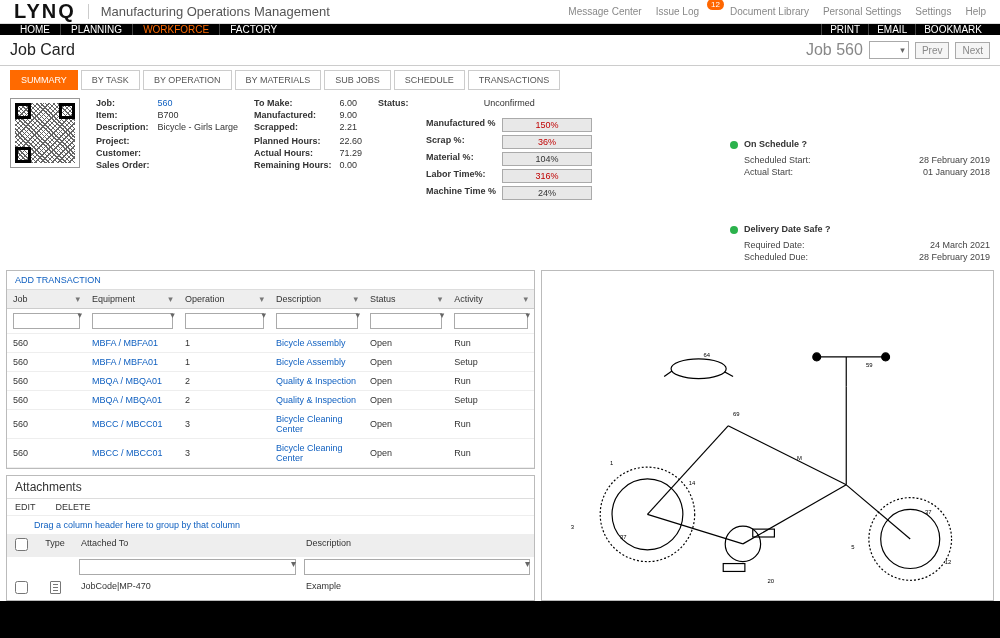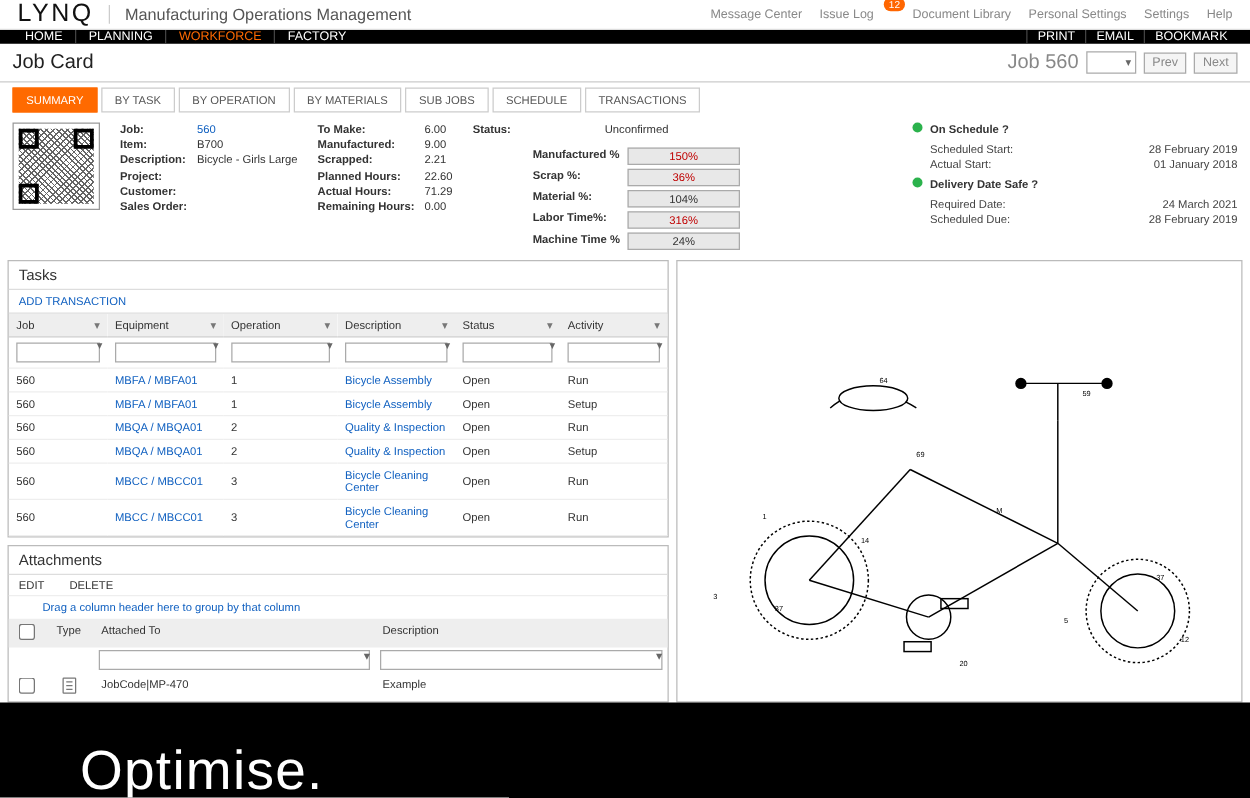--- a/index.html
+++ b/index.html
@@ -1,19 +1,19 @@
 <!DOCTYPE html>
 <html><head>
 <meta charset="utf-8">
 <style>
 * { box-sizing: border-box; margin: 0; padding: 0; }
 body { font-family: Arial, Helvetica, sans-serif; font-size: 10px; color: #333; background: #fff; }
 .app { width: 1000px; height: 638px; overflow: hidden; display: flex; flex-direction: column; }
 .topbar { height: 36px; display: flex; align-items: center; padding: 0 14px; border-bottom: 1px solid #ddd; background:#fff;}
-.logo { font-size: 20px; font-weight: 400; letter-spacing: 2px; color:#111;}
+.logo { font-size: 20px; font-weight: 700; letter-spacing: 2px; color:#111;}
 .top-title { font-size: 13px; color: #555; margin-left: 12px; border-left:1px solid #ccc; padding-left:12px;}
 .top-links { margin-left: auto; display: flex; gap: 14px; color: #888; font-size: 10px; align-items:center;}
 .top-links span { cursor:pointer; position:relative;}
 .badge { position:absolute; top:-8px; right:-8px; background:#f60; color:#fff; border-radius:8px; padding:1px 4px; font-size:8px;}
 .navbar { background:#000; color:#fff; height:24px; display:flex; align-items:center; padding:0 10px; font-size:10px;}
 .navbar .nav-item { padding:0 10px; cursor:pointer; border-right:1px solid #444;}
 .navbar .nav-item.active { color:#ff6a00; }
 .navbar .nav-right { margin-left:auto; display:flex;}
 .navbar .nav-right span { padding:0 8px; cursor:pointer; border-left:1px solid #444;}
 .titlebar { display:flex; align-items:center; padding:6px 10px; border-bottom:1px solid #ccc;}
@@ -31,21 +31,21 @@
 .qr .noise{position:absolute; inset:4px; background:repeating-linear-gradient(45deg,#000 0 1px,transparent 1px 3px), repeating-linear-gradient(-45deg,#000 0 1px,transparent 1px 4px); opacity:.6;}
 .kv { display:grid; grid-template-columns:auto auto; gap:2px 8px; align-content:start;}
 .kv .k { font-weight:700; color:#333;}
 .kv .v { color:#333;}
 .kv .link { color:#1060c0;}
 .metrics { display:grid; grid-template-columns:auto 90px; gap:3px 6px; align-content:start;margin-left:48px;}
 .metrics .k { font-weight:700;}
 .metrics .bar { border:1px solid #aaa; background:#e8e8e8; text-align:center; padding:1px 0;}
 .metrics .red { color:#c00000;text-align:center;}
 .status-block { margin-left:auto; display:flex; flex-direction:column; gap:6px; min-width:260px;}
-.status-row { display:flex; align-items:flex-start; gap:6px;}
+.status-row { display:flex; align-items:flex-end; gap:6px;margin-top:41px;}
 .dot { width:8px; height:8px; border-radius:50%; background:#2bb24c;}
 .status-grid { display:grid; grid-template-columns:auto auto; gap:2px 8px; margin-left:14px; color:#444;}
 .status-grid .sk{color:#444;} .status-grid .sv{ text-align:right;}
 .content { display:flex; gap:6px; padding:0 6px;}
 .left-pane { width:530px; display:flex; flex-direction:column; gap:6px;}
 .panel { border:1px solid #bbb;}
 .panel-title { font-size:12px; padding:4px 8px; border-bottom:1px solid #ddd;}
 .panel-sub { font-size:9px; padding:4px 8px; color:#1060c0; cursor:pointer; border-bottom:1px solid #ddd;}
 .grid { width:100%; border-collapse:collapse; font-size:9px;}
 .grid th { background:#eee; text-align:left; padding:4px 6px; border-bottom:1px solid #ccc; font-weight:400; color:#333; position:relative;}
@@ -204,21 +204,20 @@
           <div class="sv">24 March 2021</div>
           <div class="sk">Scheduled Due:</div>
           <div class="sv">28 February 2019</div>
         </div>
       </div>
   </div>
 
   <div class="content">
     <div class="left-pane">
       <div class="panel">
-        <div class="panel-title">Tasks</div>
         <div class="panel-sub">ADD TRANSACTION</div>
         <table class="grid">
           <thead>
               <tr id="task-head">
                 <th>Job<span class="arrow">▾</span></th>
                 <th>Equipment<span class="arrow">▾</span></th>
                 <th>Operation<span class="arrow">▾</span></th>
                 <th>Description<span class="arrow">▾</span></th>
                 <th>Status<span class="arrow">▾</span></th>
                 <th>Activity<span class="arrow">▾</span></th>

